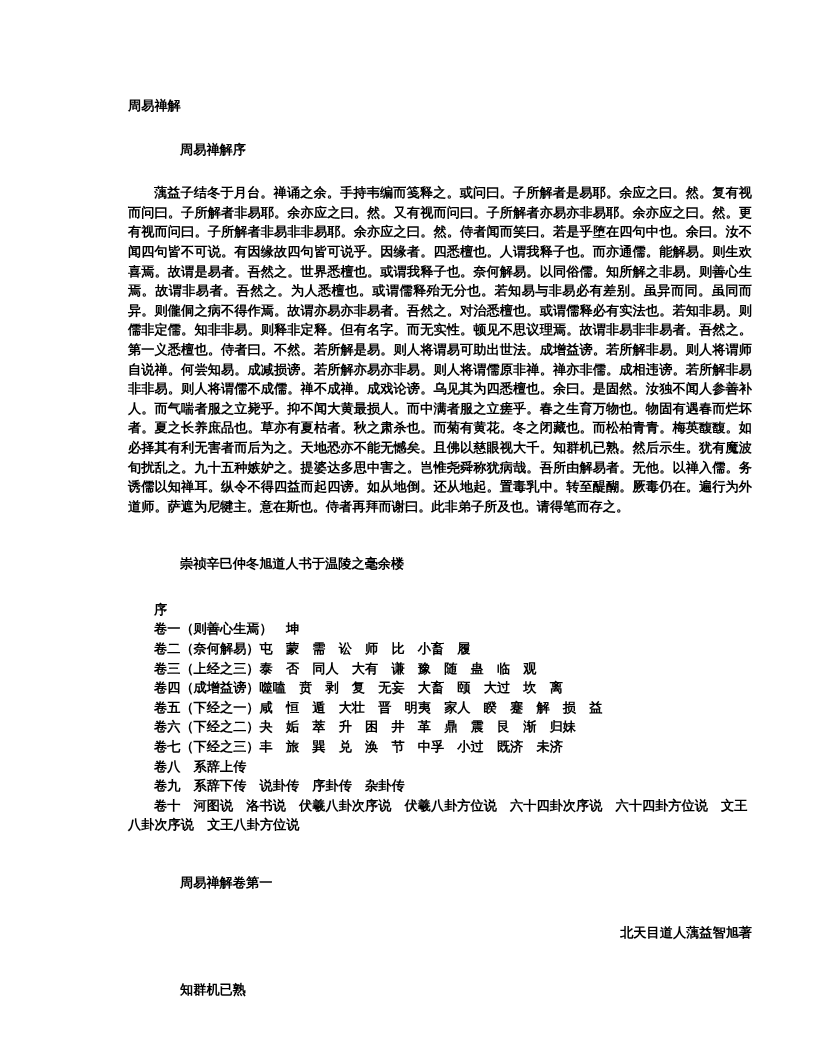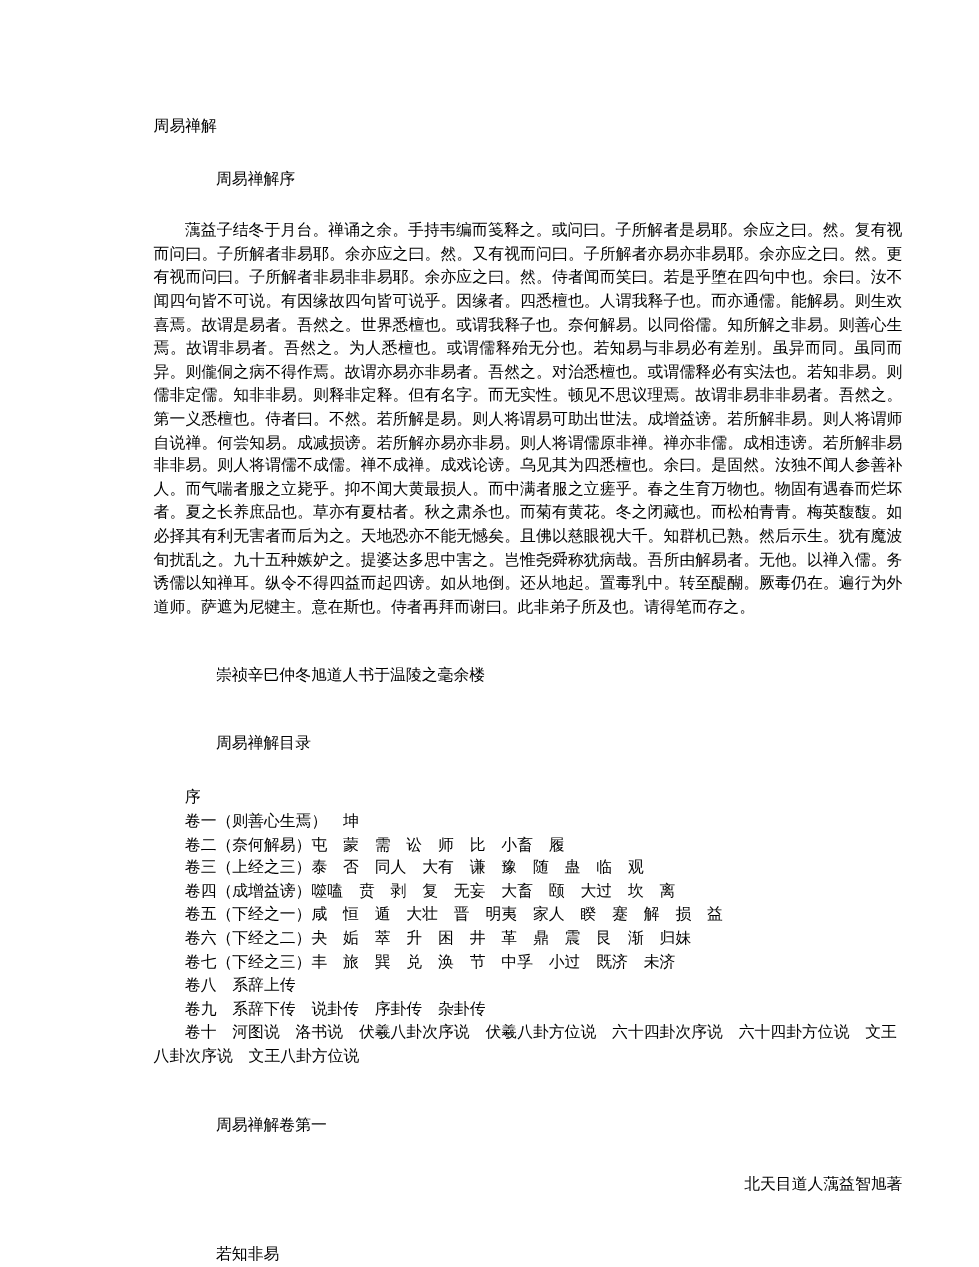--- a/index.html
+++ b/index.html
@@ -9,20 +9,21 @@
   }
   .page {
     position: relative;
     width: 752px;
     height: 1056px;
     background: #ffffff;
     margin: 0 auto;
     overflow: hidden;
     font-family: "DejaVu Serif", "Liberation Serif", serif;
     color: #000000;
+    font-weight: bold;
   }
   .content {
     position: absolute;
     left: 96px;
     top: 96px;
     width: 624px;
   }
 
   
   .doc-title,
@@ -105,21 +106,20 @@
   <div class="content">
 
     <div class="doc-title">周易禅解</div>
 
     <div class="section-heading">周易禅解序</div>
 
     <div class="para">蕅益子结冬于月台。禅诵之余。手持韦编而笺释之。或问曰。子所解者是易耶。余应之曰。然。复有视而问曰。子所解者非易耶。余亦应之曰。然。又有视而问曰。子所解者亦易亦非易耶。余亦应之曰。然。更有视而问曰。子所解者非易非非易耶。余亦应之曰。然。侍者闻而笑曰。若是乎堕在四句中也。余曰。汝不闻四句皆不可说。有因缘故四句皆可说乎。因缘者。四悉檀也。人谓我释子也。而亦通儒。能解易。则生欢喜焉。故谓是易者。吾然之。世界悉檀也。或谓我释子也。奈何解易。以同俗儒。知所解之非易。则善心生焉。故谓非易者。吾然之。为人悉檀也。或谓儒释殆无分也。若知易与非易必有差别。虽异而同。虽同而异。则儱侗之病不得作焉。故谓亦易亦非易者。吾然之。对治悉檀也。或谓儒释必有实法也。若知非易。则儒非定儒。知非非易。则释非定释。但有名字。而无实性。顿见不思议理焉。故谓非易非非易者。吾然之。第一义悉檀也。侍者曰。不然。若所解是易。则人将谓易可助出世法。成增益谤。若所解非易。则人将谓师自说禅。何尝知易。成减损谤。若所解亦易亦非易。则人将谓儒原非禅。禅亦非儒。成相违谤。若所解非易非非易。则人将谓儒不成儒。禅不成禅。成戏论谤。乌见其为四悉檀也。余曰。是固然。汝独不闻人参善补人。而气喘者服之立毙乎。抑不闻大黄最损人。而中满者服之立瘥乎。春之生育万物也。物固有遇春而烂坏者。夏之长养庶品也。草亦有夏枯者。秋之肃杀也。而菊有黄花。冬之闭藏也。而松柏青青。梅英馥馥。如必择其有利无害者而后为之。天地恐亦不能无憾矣。且佛以慈眼视大千。知群机已熟。然后示生。犹有魔波旬扰乱之。九十五种嫉妒之。提婆达多思中害之。岂惟尧舜称犹病哉。吾所由解易者。无他。以禅入儒。务诱儒以知禅耳。纵令不得四益而起四谤。如从地倒。还从地起。置毒乳中。转至醍醐。厥毒仍在。遍行为外道师。萨遮为尼犍主。意在斯也。侍者再拜而谢曰。此非弟子所及也。请得笔而存之。</div>
 
     <div class="signature">崇祯辛巳仲冬旭道人书于温陵之毫余楼</div>
 
-    <div class="toc-heading section-heading">周易禅解目录</div>
 
     <div class="toc-list">
       <div class="toc-line">
         <span class="vol-label">序</span><span class="vol-items"></span>
       </div>
       <div class="toc-line">
         <span class="vol-label">卷一（则善心生焉）</span><span class="vol-items">　坤</span>
       </div>
       <div class="toc-line">
         <span class="vol-label">卷二（奈何解易）</span><span class="vol-items">屯　蒙　需　讼　师　比　小畜　履</span>
@@ -147,16 +147,16 @@
       </div>
       <div class="toc-line">
         <span class="vol-label">卷十　河图说</span><span class="vol-items">　洛书说　伏羲八卦次序说　伏羲八卦方位说　六十四卦次序说　六十四卦方位说　文王八卦次序说　文王八卦方位说</span>
       </div>
     </div>
 
     <div class="chapter-heading">周易禅解卷第一</div>
 
     <div class="author-line">北天目道人蕅益智旭著</div>
 
-    <div class="subsection-heading">若知非易</div>
+    <div class="subsection-heading">知群机已熟</div>
 
   </div>
 </div>
 
 </body></html>

